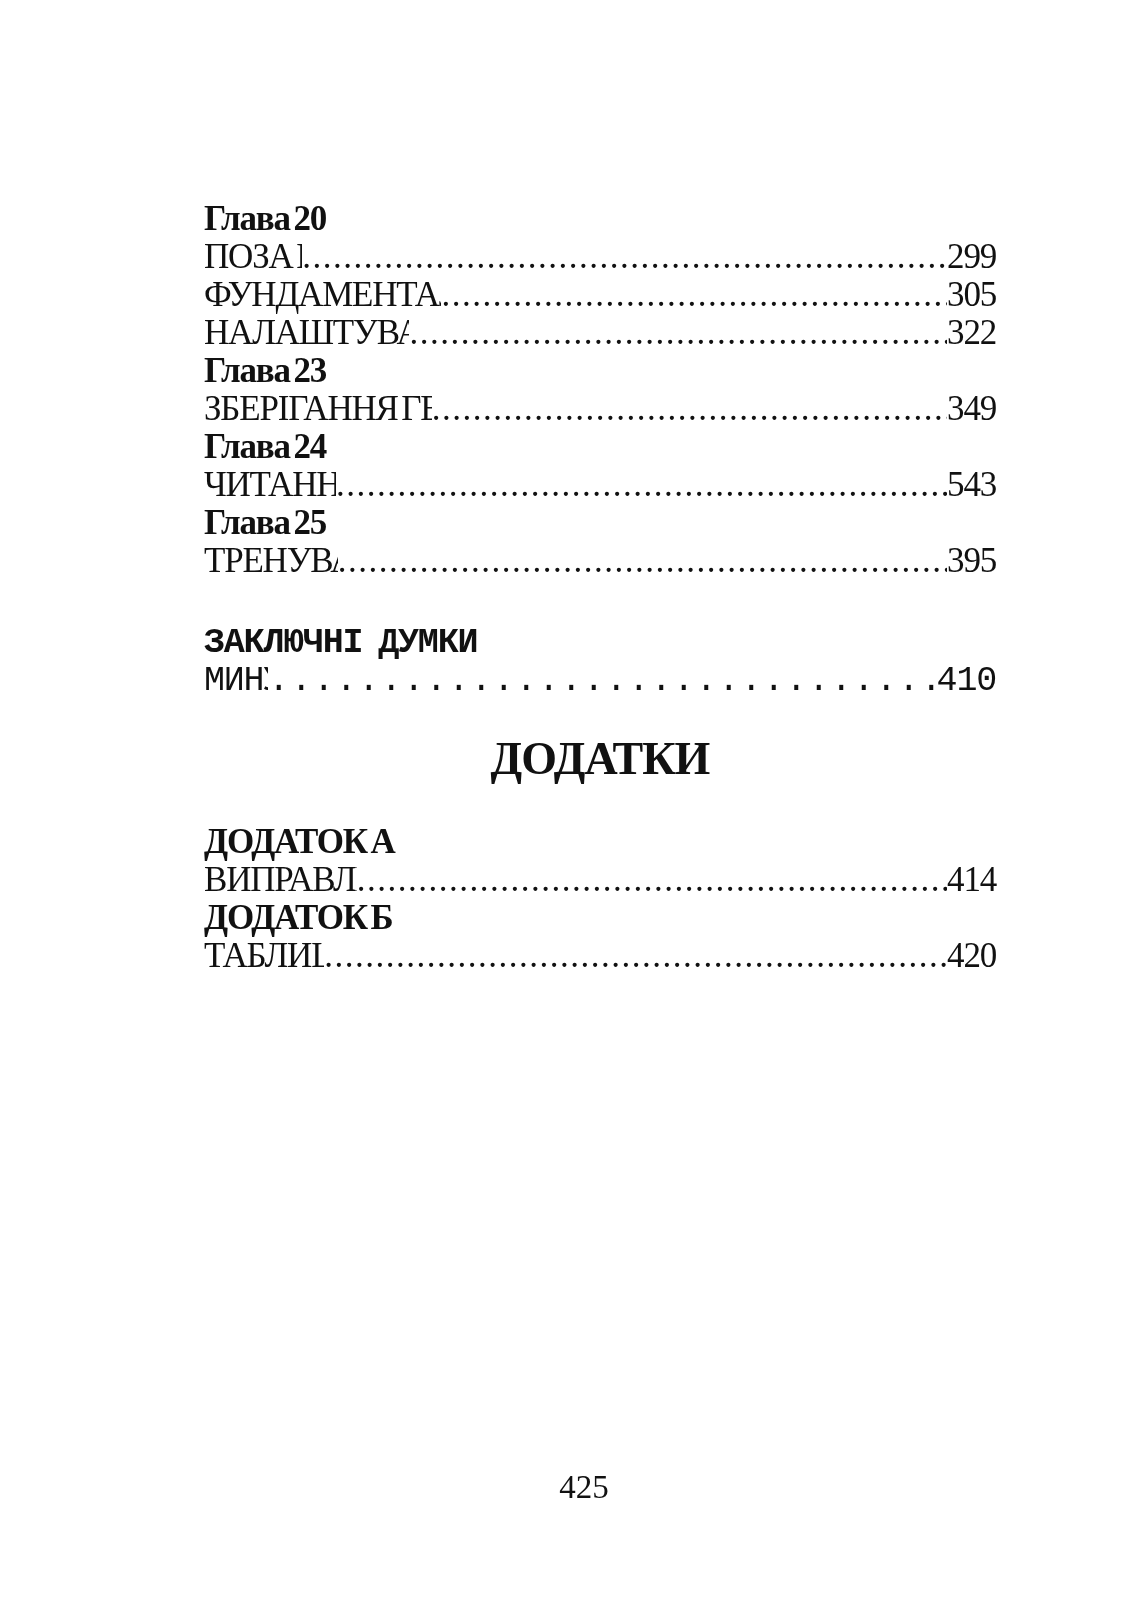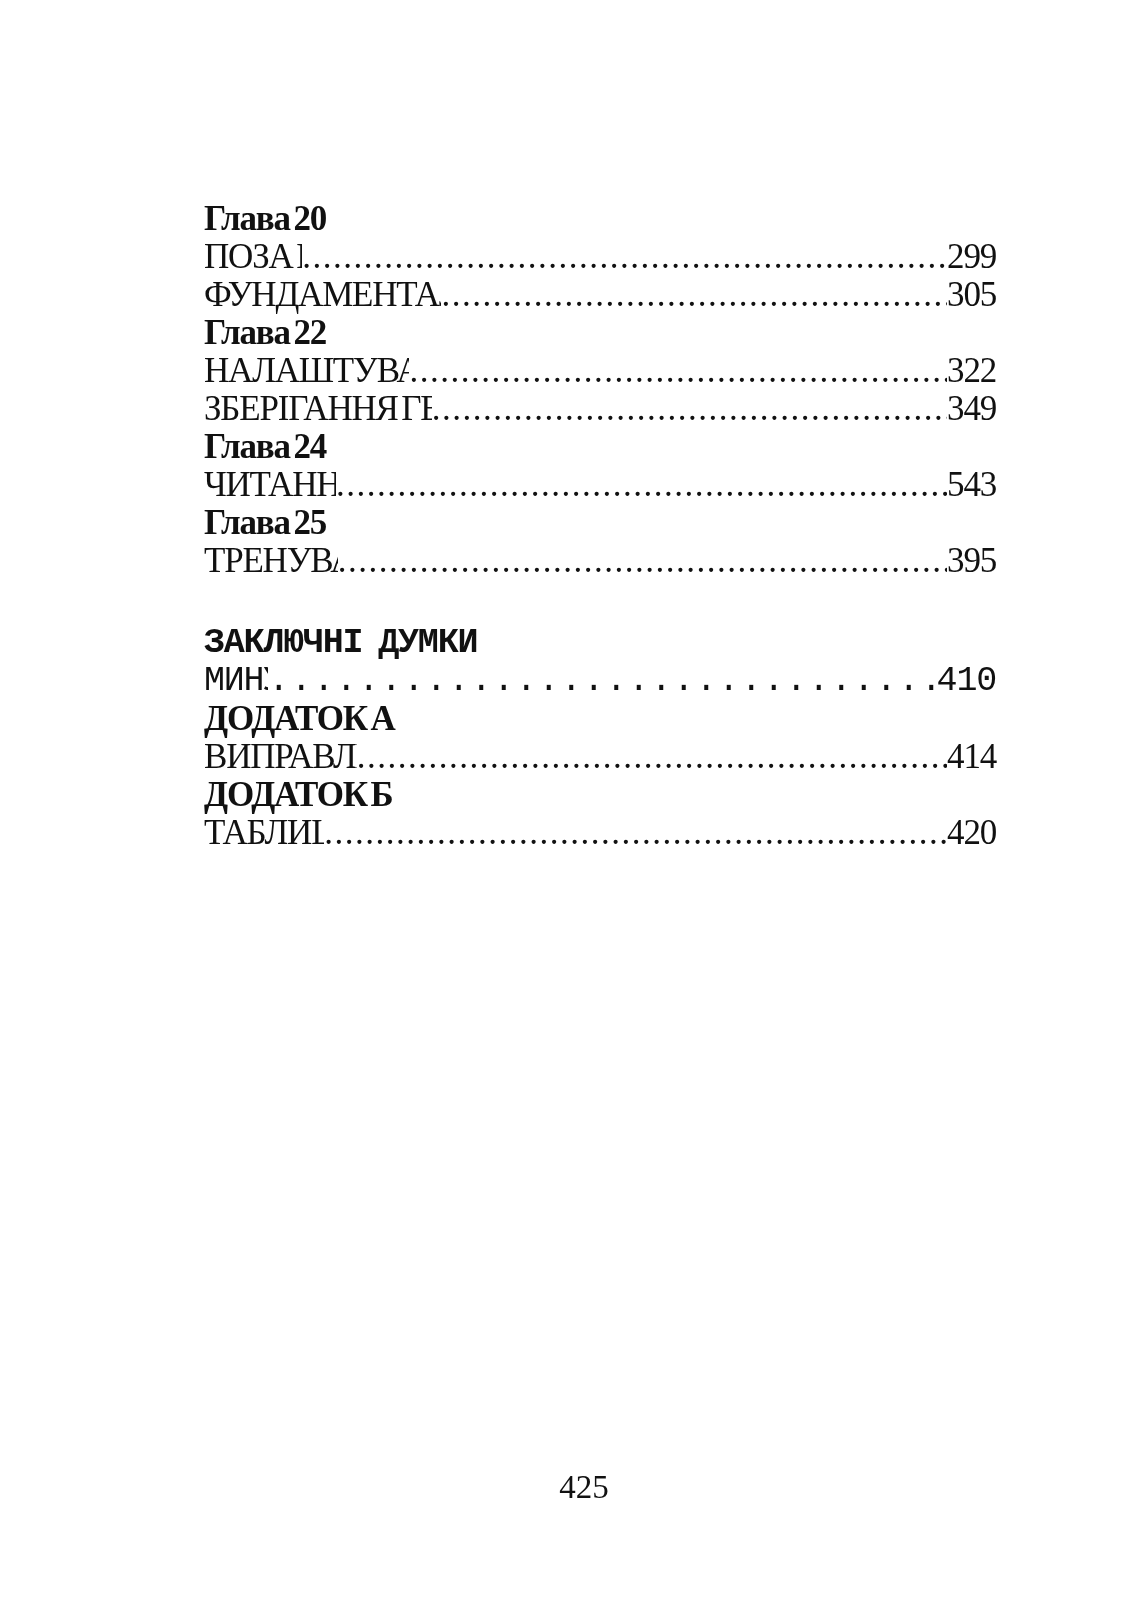--- a/index.html
+++ b/index.html
@@ -59,20 +59,21 @@
   }
   .appendix-heading {
     margin-top: 31px;
     font-size: 46px;
     line-height: 56px;
     font-weight: bold;
     text-align: center;
     letter-spacing: -1px;
   }
   .appendices-block {
+    margin-top: 36px;
   }
   .footer-page-number {
     position: absolute;
     top: 1468px;
     left: 0;
     width: 1142px;
     text-align: center;
     font-size: 33px;
     line-height: 38px;
     color: #111111;
@@ -92,27 +93,27 @@
         <span class="leader"></span>
         <span class="toc-page">299</span>
       </div>
 
       <div class="toc-row">
         <span class="toc-title">ФУНДАМЕНТАЛЬНІ ОСНОВИ ПРИЦІЛЮВАННЯ</span>
         <span class="leader"></span>
         <span class="toc-page">305</span>
       </div>
 
-      <div class="chap-label">Глава 22</div>
       <div class="toc-row">
         <span class="toc-title">НАЛАШТУВАННЯ ВАШОЇ ГВИНТІВКИ</span>
         <span class="leader"></span>
         <span class="toc-page">322</span>
       </div>
 
+      <div class="chap-label">Глава 23</div>
       <div class="toc-row">
         <span class="toc-title">ЗБЕРІГАННЯ ГВИНТІВКИ НАЛАШТОВАННОЇ</span>
         <span class="leader"></span>
         <span class="toc-page">349</span>
       </div>
 
       <div class="chap-label">Глава 24</div>
       <div class="toc-row">
         <span class="toc-title">ЧИТАННЯ КОНДИЦІЙ</span>
         <span class="leader"></span>
@@ -129,20 +130,21 @@
 
     <section class="conclusion-block">
       <div class="chap-label">ЗАКЛЮЧНІ ДУМКИ</div>
       <div class="toc-row">
         <span class="toc-title">МИНУЛЕ І МАЙБУТНЄ</span>
         <span class="leader"></span>
         <span class="toc-page">410</span>
       </div>
     </section>
 
+    <div class="appendix-heading">ДОДАТКИ</div>
 
     <section class="appendices-block">
       <div class="chap-label">ДОДАТОК А</div>
       <div class="toc-row">
         <span class="toc-title">ВИПРАВЛЕННЯ ПРОБЛЕМ</span>
         <span class="leader"></span>
         <span class="toc-page">414</span>
       </div>
 
       <div class="chap-label">ДОДАТОК Б</div>

